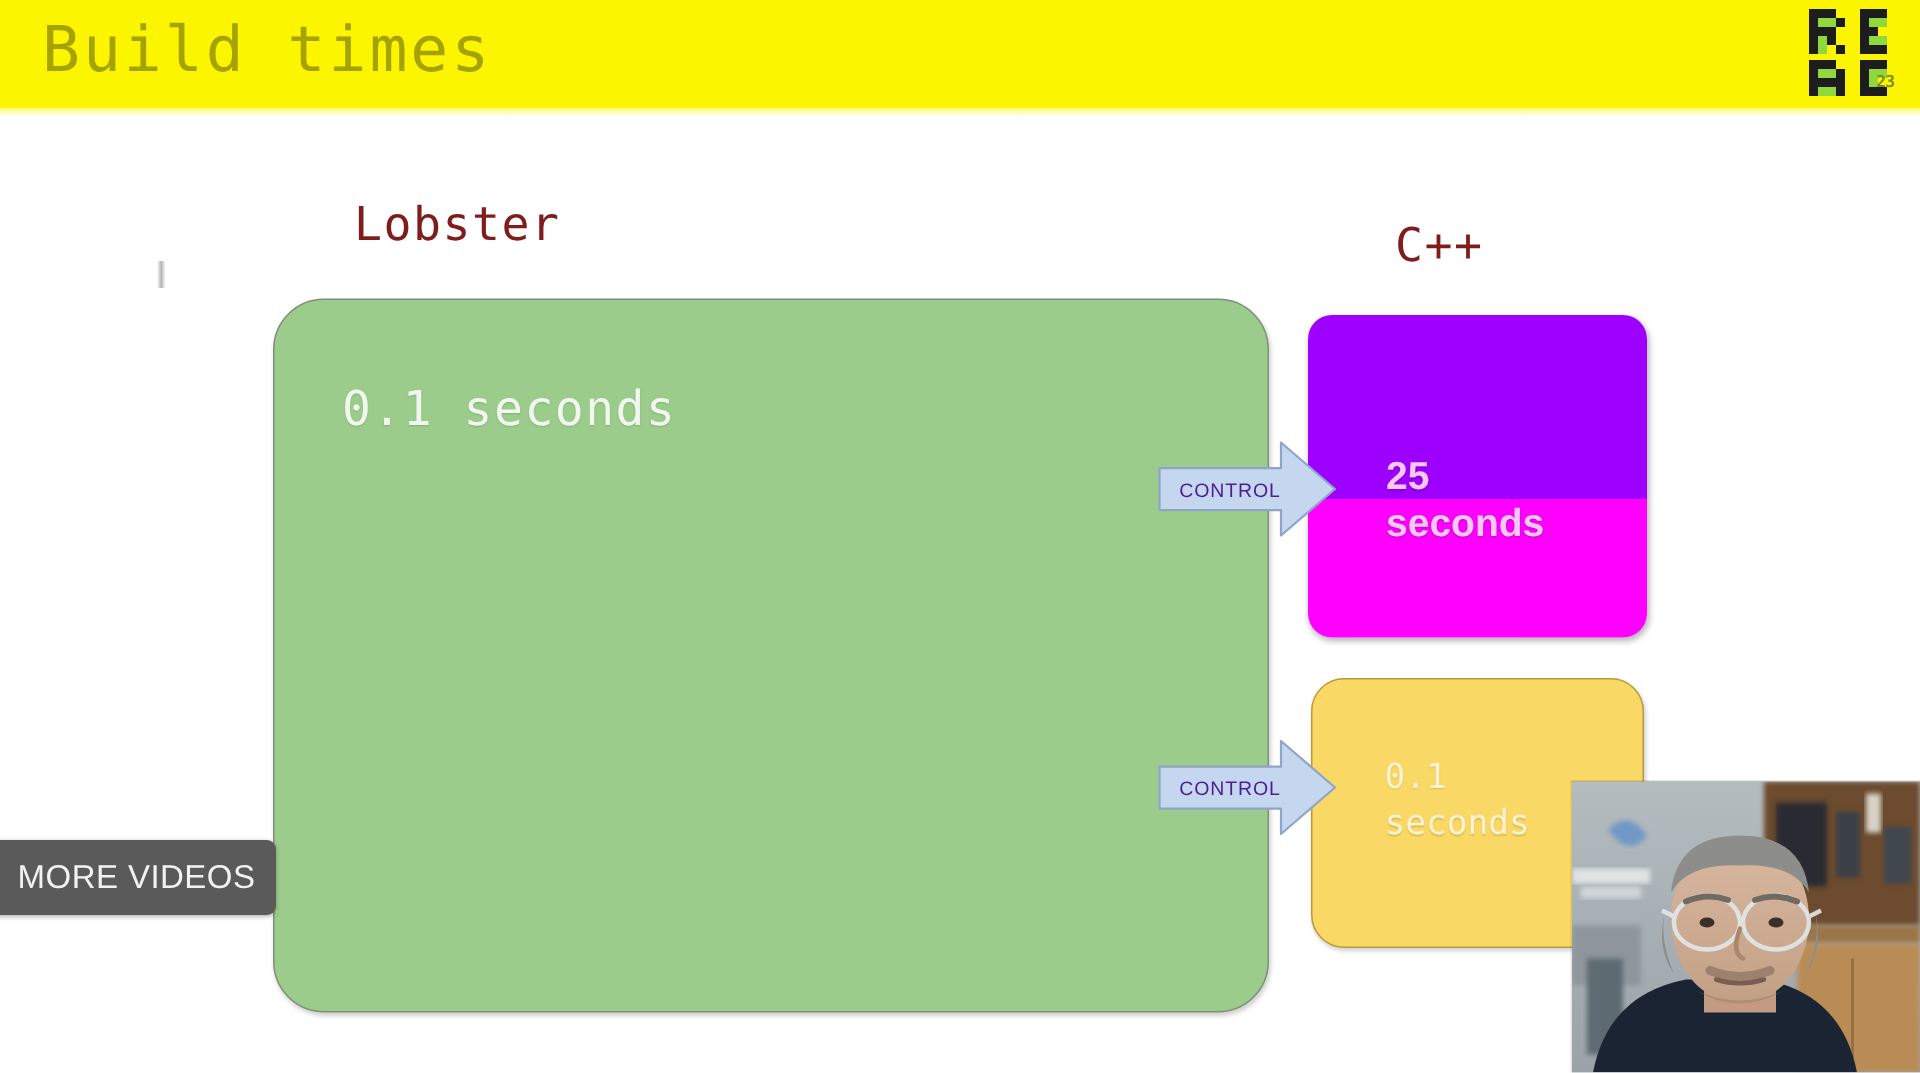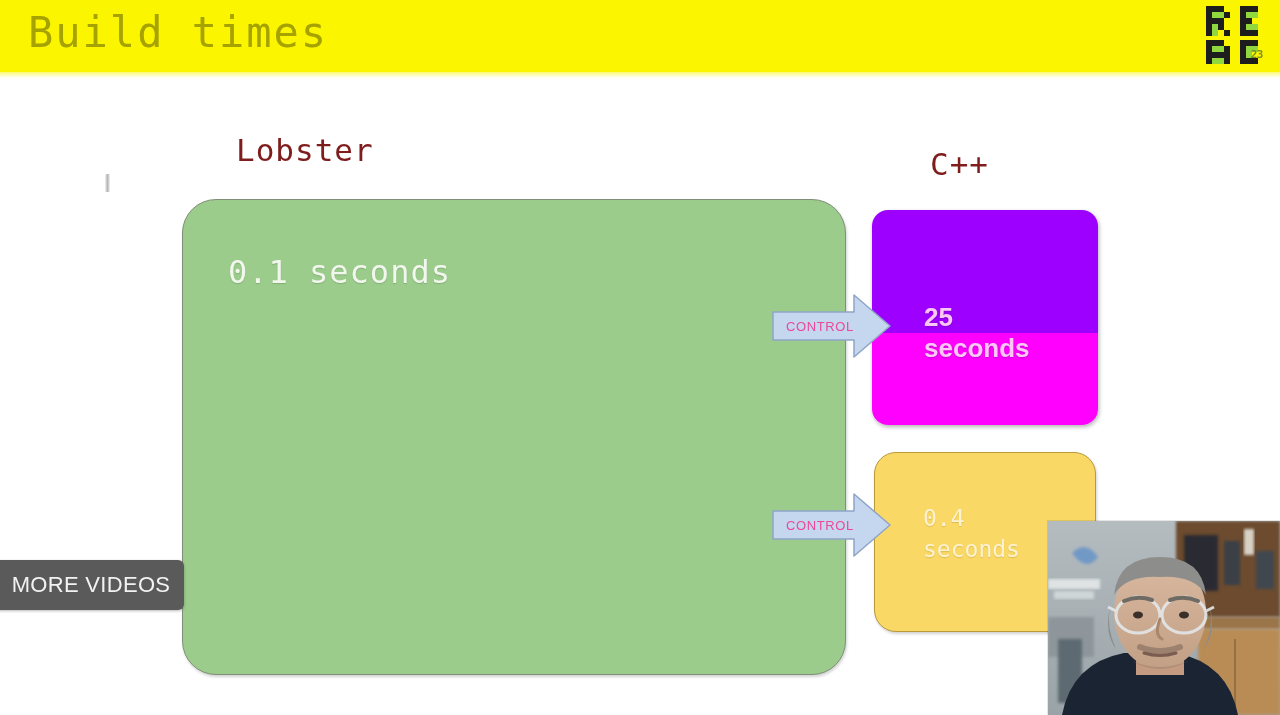--- a/index.html
+++ b/index.html
@@ -165,21 +165,21 @@
   .control-arrow .ctrl-label {
     position: absolute;
     left: 0; top: 0;
     width: 96px; height: 66px;
     display: flex;
     align-items: center;
     justify-content: center;
     font-family: "Liberation Sans", sans-serif;
     font-size: 13px;
     letter-spacing: 0.6px;
-    color: #ec4899;
+    color: #4c1d95;
     pointer-events: none;
   }
   #control-arrow-1 { left: 772px; top: 293px; }
   #control-arrow-2 { left: 772px; top: 492px; }
 
   
   #more-videos-button {
     position: absolute;
     left: -14px; top: 560px;
     width: 198px; height: 50px;
@@ -296,21 +296,21 @@
   <div id="box-lobster" class="rbox">
     <div id="lobster-value">0.1 seconds</div>
   </div>
 
   <div id="box-cpp-build" class="rbox">
     <div id="cpp-build-value">25
 seconds</div>
   </div>
 
   <div id="box-cpp-run" class="rbox">
-    <div id="cpp-run-value">0.4
+    <div id="cpp-run-value">0.1
 seconds</div>
   </div>
 
   <div id="control-arrow-1" class="control-arrow">
     <svg width="120" height="66" viewBox="0 0 120 66" xmlns="http://www.w3.org/2000/svg">
       <polygon points="1,19 82,19 82,2 118,33 82,64 82,47 1,47" fill="#c5d6ef" stroke="#8fa5c8" stroke-width="1.5" stroke-linejoin="round"></polygon>
     </svg>
     <div class="ctrl-label">CONTROL</div>
   </div>
 

